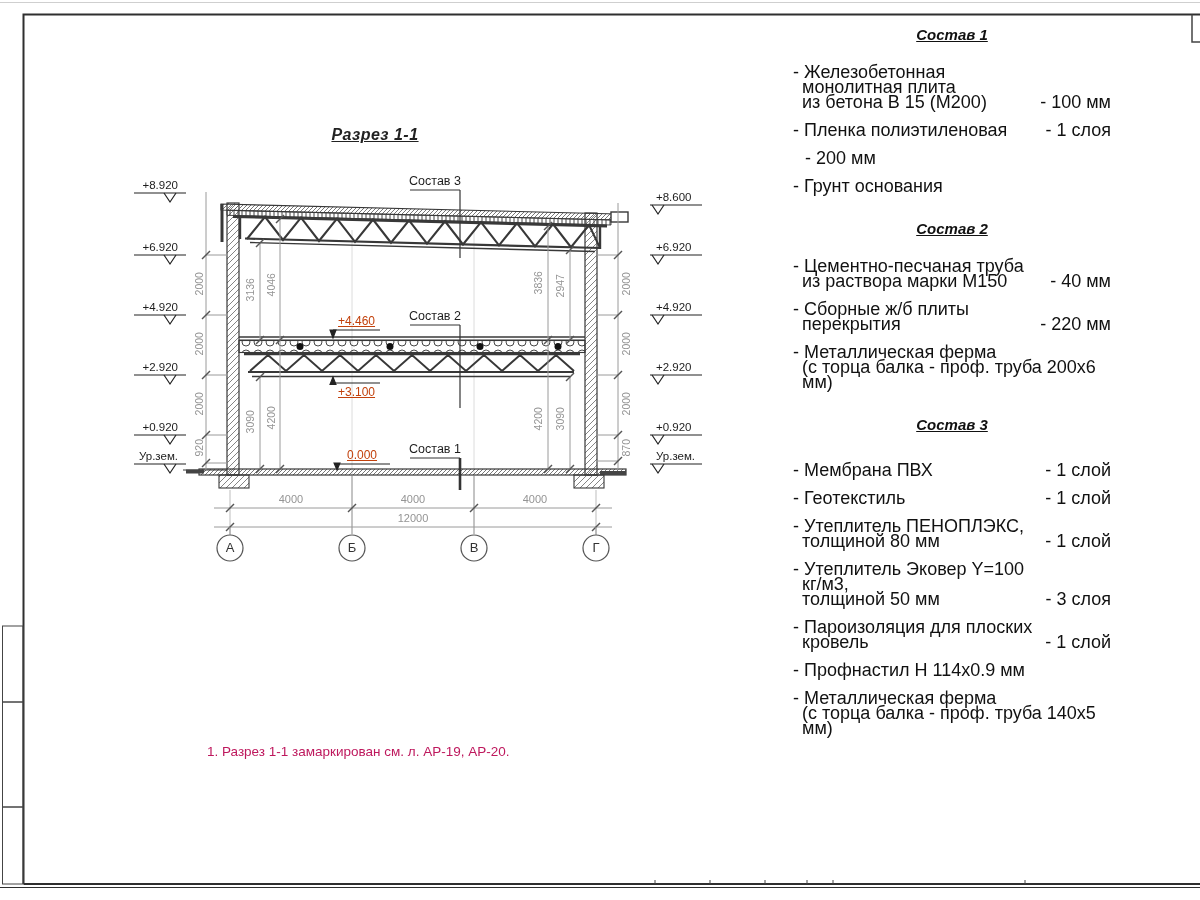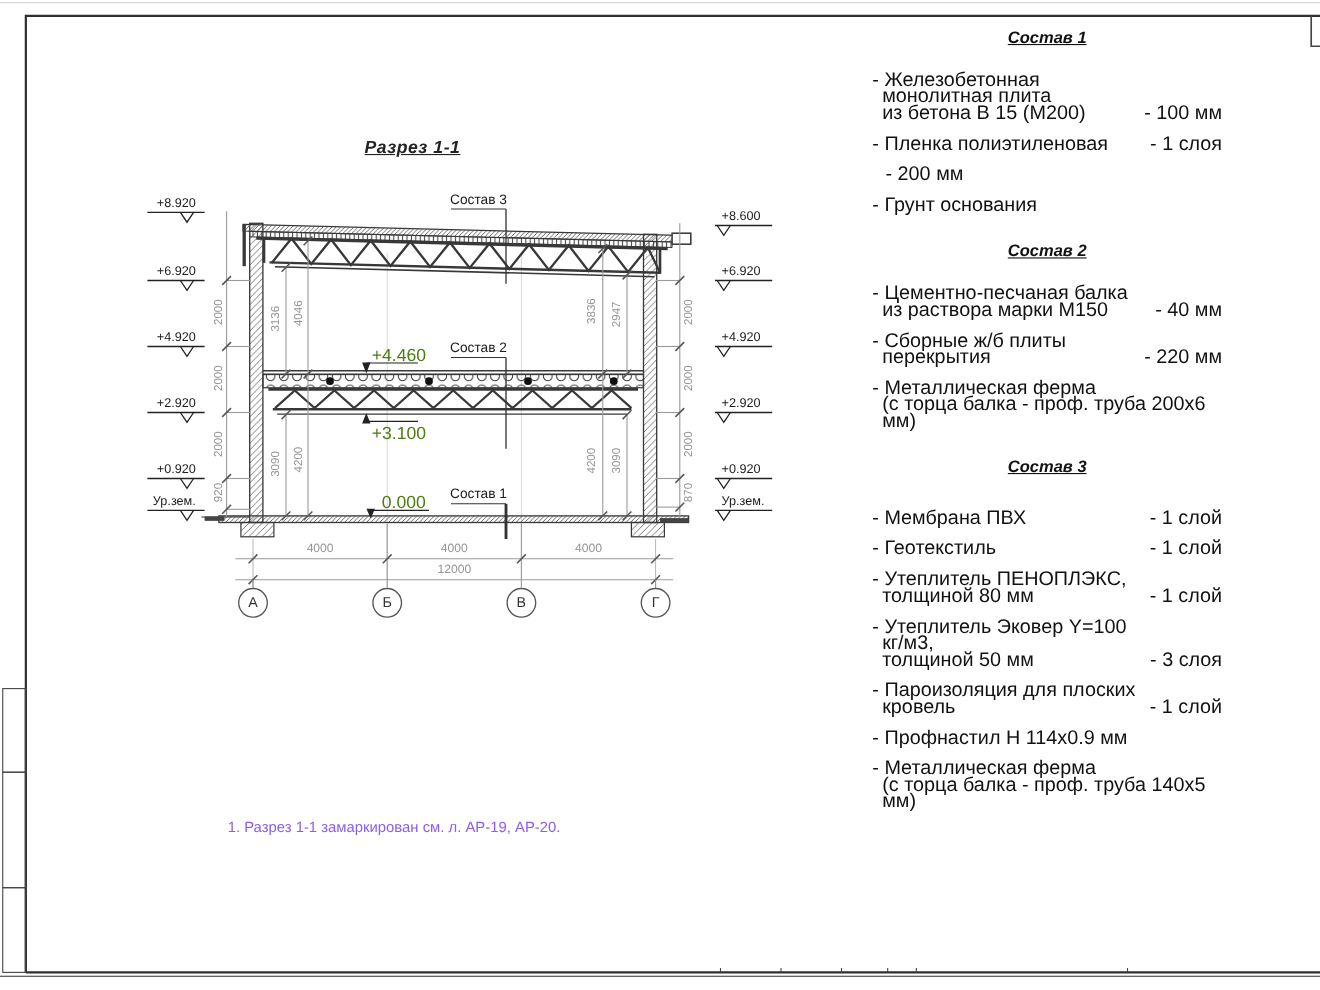--- a/index.html
+++ b/index.html
@@ -6,24 +6,24 @@
   body{width:1200px;height:900px;background:#fff;overflow:hidden;
        font-family:"Liberation Sans", sans-serif;}
   .sheet{position:relative;width:1200px;height:900px;background:#fff;}
   svg{position:absolute;left:0;top:0;}
   .t{position:absolute;color:#1d1d1d;font-size:11.5px;line-height:1.1;white-space:nowrap;}
   .dimt{color:#949494;font-size:10.5px;}
   .rot{transform:rotate(-90deg);transform-origin:center center;text-align:center;}
   .ctr{text-align:center;}
   .rgt{text-align:right;}
   .title{font-size:16px;font-style:italic;font-weight:bold;text-decoration:underline;letter-spacing:.5px;color:#222;}
-  .marklbl{font-size:16px;color:#4d7c0f;}
+  .marklbl{font-size:12px;color:#c2410c;text-decoration:underline;}
   .seclbl{font-size:12.5px;color:#1d1d1d;}
   .axis{font-size:13px;color:#333;}
-  .note{font-size:13.5px;color:#8b5cf6;}
+  .note{font-size:13.5px;color:#be185d;}
   
   .panel{position:absolute;left:793px;top:26px;width:318px;color:#111;}
   .comp{margin-bottom:26px;}
   .comp h3{margin:0 0 22px 0;text-align:center;font-size:15px;font-style:italic;font-weight:bold;}
   .comp h3 span{text-decoration:underline;}
   .comp-item{display:flex;justify-content:space-between;align-items:flex-end;
              margin-bottom:13px;font-size:18px;line-height:15px;}
   .ci-name{white-space:pre-line;padding-left:9px;text-indent:-9px;}
   .ci-value{white-space:nowrap;margin-left:12px;}
   .comp3 h3{margin-bottom:30px;}
@@ -310,21 +310,21 @@
           <span class="ci-value">- 200 мм</span>
         </div>
     <div class="comp-item">
           <span class="ci-name">- Грунт основания</span>
           <span class="ci-value"></span>
         </div>
   </div>
   <div class="comp">
     <h3><span>Состав 2</span></h3>
     <div class="comp-item">
-          <span class="ci-name">- Цементно-песчаная балка
+          <span class="ci-name">- Цементно-песчаная труба
 из раствора марки М150</span>
           <span class="ci-value">- 40 мм</span>
         </div>
     <div class="comp-item">
           <span class="ci-name">- Сборные ж/б плиты перекрытия</span>
           <span class="ci-value">- 220 мм</span>
         </div>
     <div class="comp-item">
           <span class="ci-name">- Металлическая ферма
 (с торца балка - проф. труба 200х6 мм)</span>

